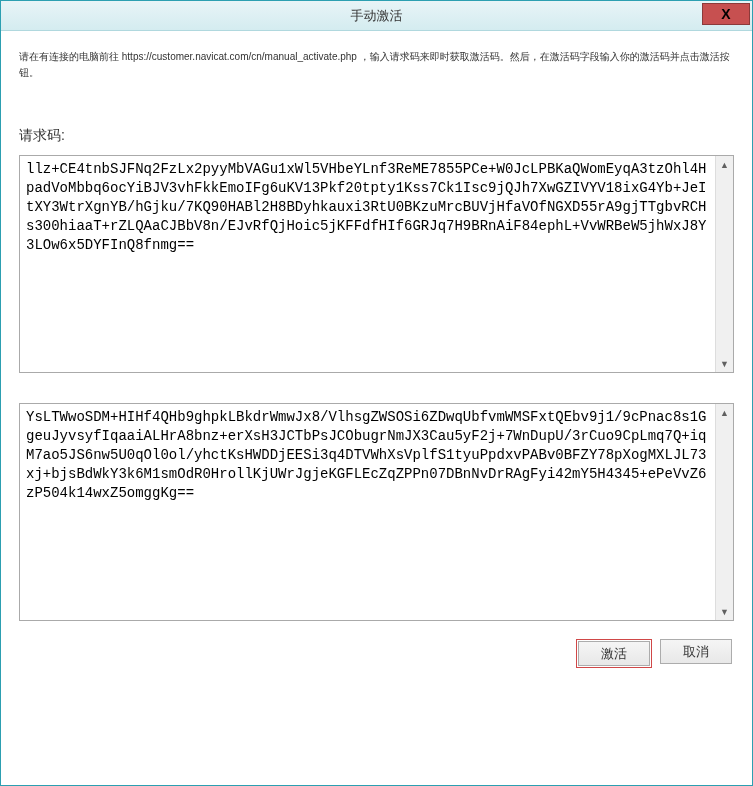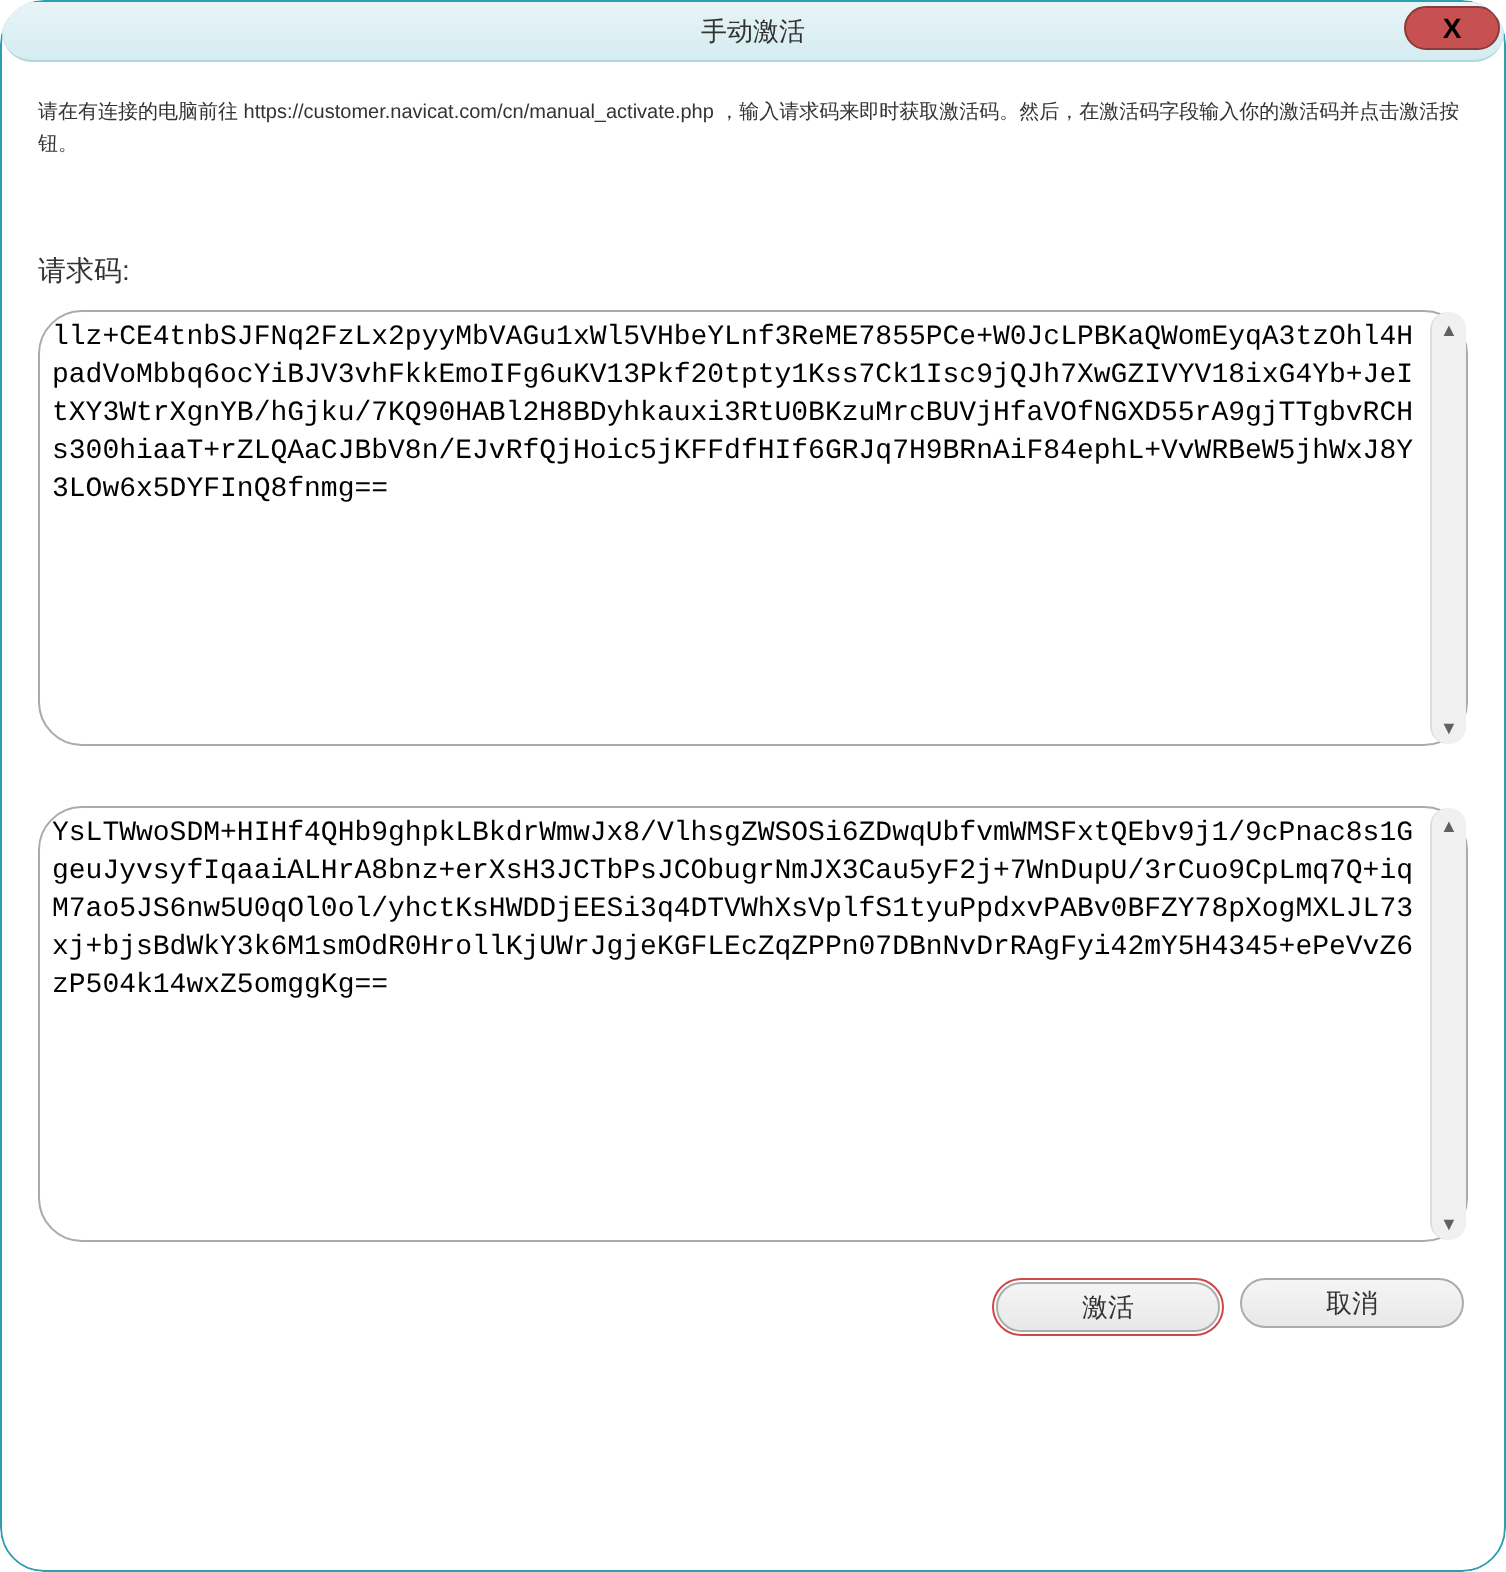--- a/index.html
+++ b/index.html
@@ -1,19 +1,18 @@
 <!DOCTYPE html>
 <html><head>
   <meta charset="utf-8">
   <style>
     * {
       margin: 0;
       padding: 0;
       box-sizing: border-box;
-      border-radius: 22px;
     }
     body {
       font-family: "Microsoft YaHei", "SimSun", Arial, sans-serif;
       background: #fff;
       width: 753px;
       height: 786px;
       overflow: hidden;
     }
     .window {
       width: 753px;
@@ -120,21 +119,21 @@
       display: flex;
       justify-content: flex-end;
       gap: 8px;
       padding-right: 2px;
     }
     .highlight-box {
       border: 1px solid #d04848;
       padding: 1px;
     }
     .btn {
-      width: 112px;
+      width: 72px;
       height: 25px;
       background: linear-gradient(to bottom, #f5f5f5, #e8e8e8);
       border: 1px solid #acacac;
       font-size: 13px;
       color: #333;
       cursor: pointer;
       font-family: "Microsoft YaHei", "SimSun", Arial, sans-serif;
       text-align: center;
     }
   </style>

